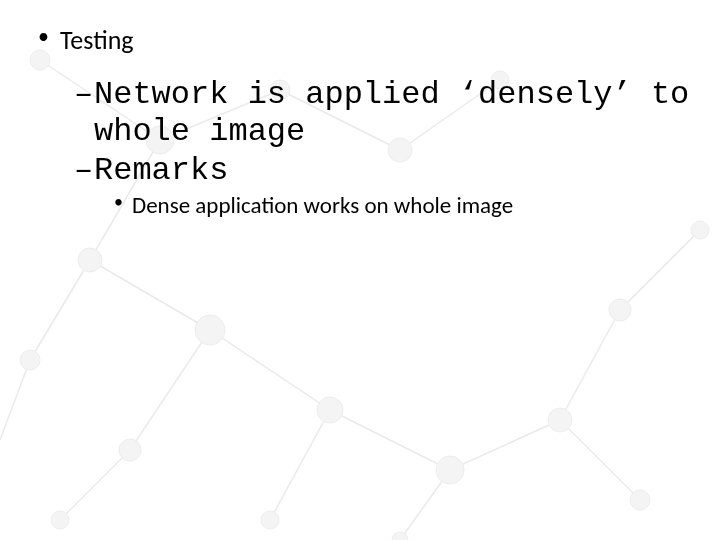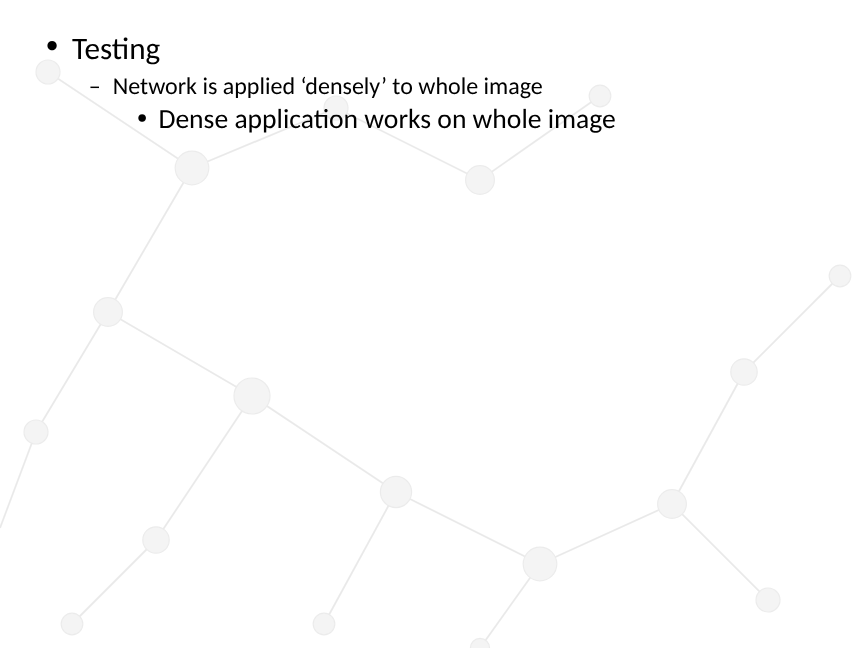--- a/index.html
+++ b/index.html
@@ -28,37 +28,38 @@
   }
   h1.title {
     margin: 0 0 28px 0;
     font-size: 38px;
     font-weight: 400;
     letter-spacing: 0.2px;
   }
   ul { margin: 0; padding: 0; list-style: none; }
   li.level1 {
     font-size: 26px;
-    margin: 0 0 4px 8px;
+    margin: 0 0 20px 8px;
     position: relative;
     padding-left: 22px;
   }
   li.level1::before {
     content: "•";
     position: absolute;
     left: 0;
     top: 0;
     font-size: 22px;
     line-height: 1.2;
   }
   li.level2 {
-    font-size: 20px;
+    font-size: 32px;
     margin: 2px 0 2px 44px;
     position: relative;
     padding-left: 20px;
+    font-family: Liberation Mono, monospace;
   }
   li.level2::before {
     content: "–";
     position: absolute;
     left: 0;
     top: 0;
   }
   li.level3 {
     font-size: 23px;
     margin: 2px 0 2px 84px;
@@ -118,15 +119,16 @@
     <circle cx="500" cy="80" r="9"></circle>
     <circle cx="60" cy="520" r="9"></circle>
     <circle cx="400" cy="540" r="8"></circle>
   </g>
 </svg>
 
 <div class="content">
   <ul>
     <li class="level1">Testing</li>
     <li class="level2">Network is applied ‘densely’ to whole image</li>
+    <li class="level2">Remarks</li>
     <li class="level3">Dense application works on whole image</li>
   </ul>
 </div>
 
 </body></html>

